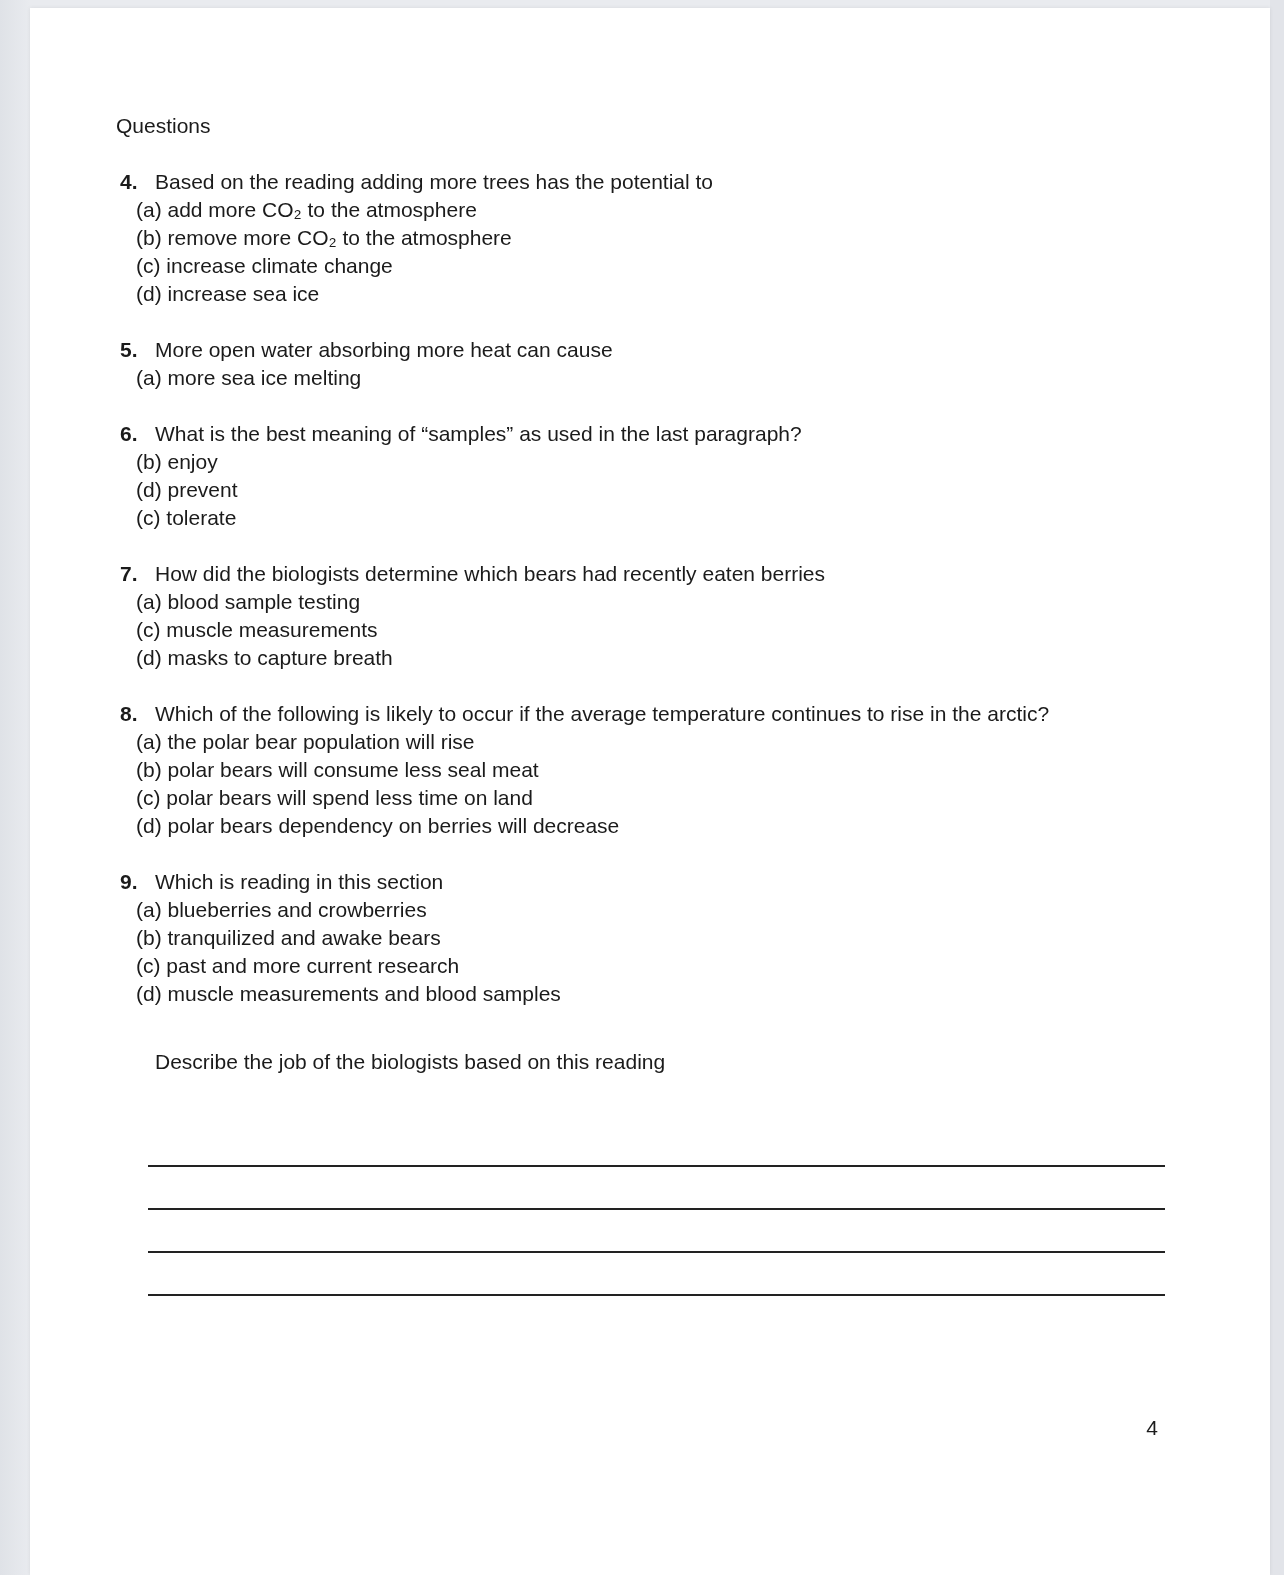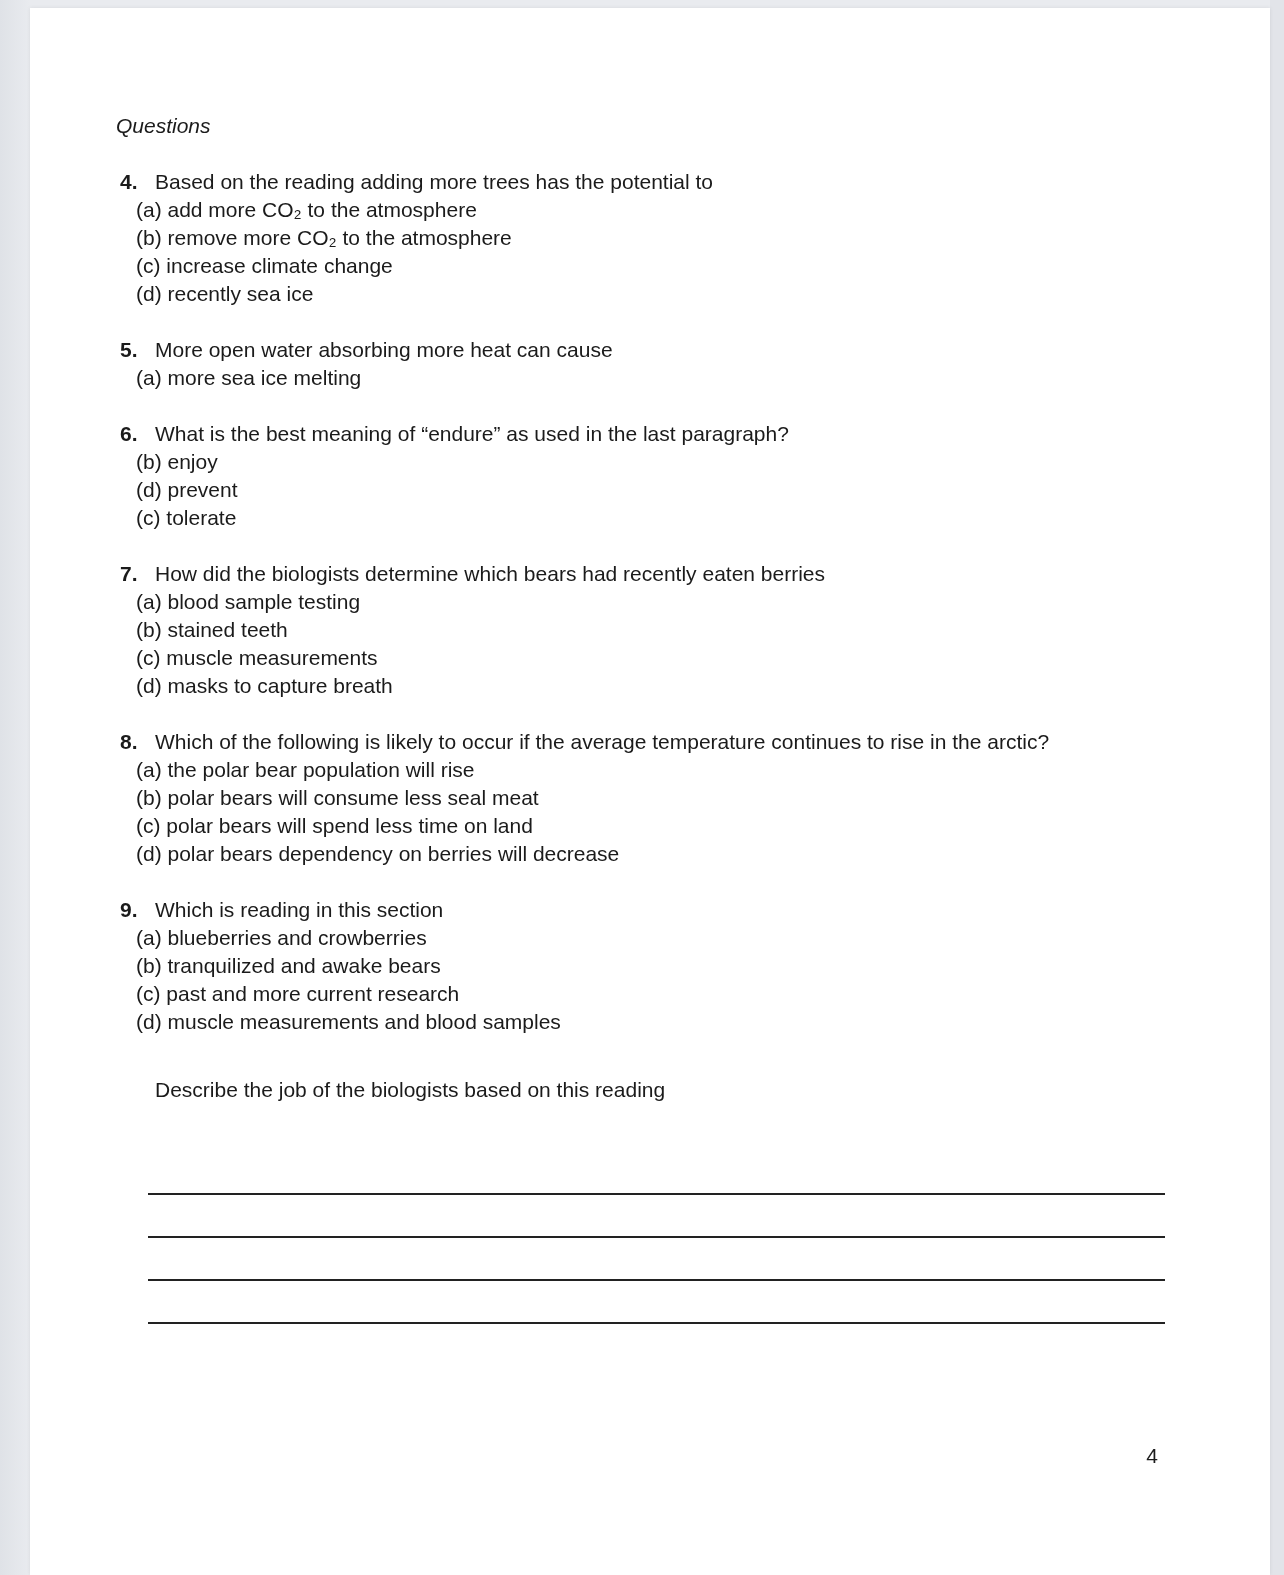--- a/index.html
+++ b/index.html
@@ -29,21 +29,20 @@
     box-shadow: 0 0 4px rgba(0,0,0,0.08);
   }
   .content {
     color: #1b1b1b;
     font-size: 21px;
     line-height: 28px;
     padding: 104px 60px 0 90px;
   }
   .heading {
     margin: 0 0 16px -4px;
-    font-style: italic;
   }
   .question {
     margin-top: 28px;
   }
   .q-head {
     display: flex;
     align-items: flex-start;
   }
   .q-num {
     width: 35px;
@@ -92,54 +91,53 @@
 
     <div class="question">
       <div class="q-head">
         <span class="q-num">4.</span>
         <span class="q-text">Based on the reading adding more trees has the potential to</span>
       </div>
       <div class="options">
         <div class="option">(a) add more CO₂ to the atmosphere</div>
         <div class="option">(b) remove more CO₂ to the atmosphere</div>
         <div class="option">(c) increase climate change</div>
-        <div class="option">(d) recently sea ice</div>
+        <div class="option">(d) increase sea ice</div>
       </div>
     </div>
 
     <div class="question">
       <div class="q-head">
         <span class="q-num">5.</span>
         <span class="q-text">More open water absorbing more heat can cause</span>
       </div>
       <div class="options">
         <div class="option">(a) more sea ice melting</div>
       </div>
     </div>
 
     <div class="question">
       <div class="q-head">
         <span class="q-num">6.</span>
-        <span class="q-text">What is the best meaning of “endure” as used in the last paragraph?</span>
+        <span class="q-text">What is the best meaning of “samples” as used in the last paragraph?</span>
       </div>
       <div class="options">
         <div class="option">(b) enjoy</div>
         <div class="option">(d) prevent</div>
         <div class="option">(c) tolerate</div>
       </div>
     </div>
 
     <div class="question">
       <div class="q-head">
         <span class="q-num">7.</span>
         <span class="q-text">How did the biologists determine which bears had recently eaten berries</span>
       </div>
       <div class="options">
         <div class="option">(a) blood sample testing</div>
-        <div class="option">(b) stained teeth</div>
         <div class="option">(c) muscle measurements</div>
         <div class="option">(d) masks to capture breath</div>
       </div>
     </div>
 
     <div class="question">
       <div class="q-head">
         <span class="q-num">8.</span>
         <span class="q-text">Which of the following is likely to occur if the average temperature continues to rise in the arctic?</span>
       </div>

